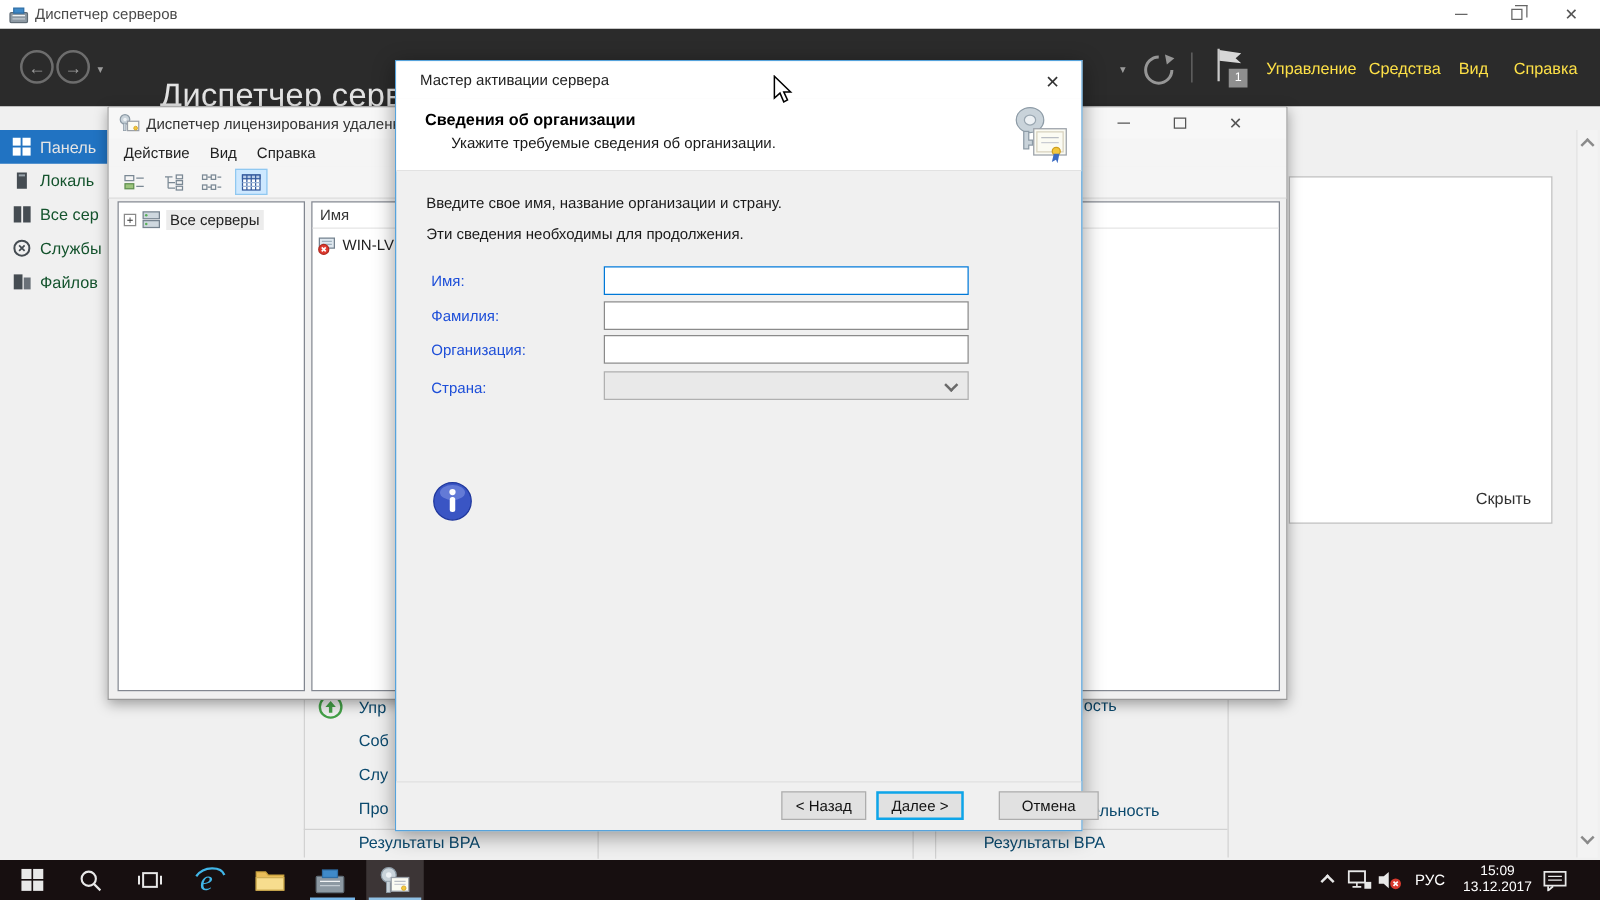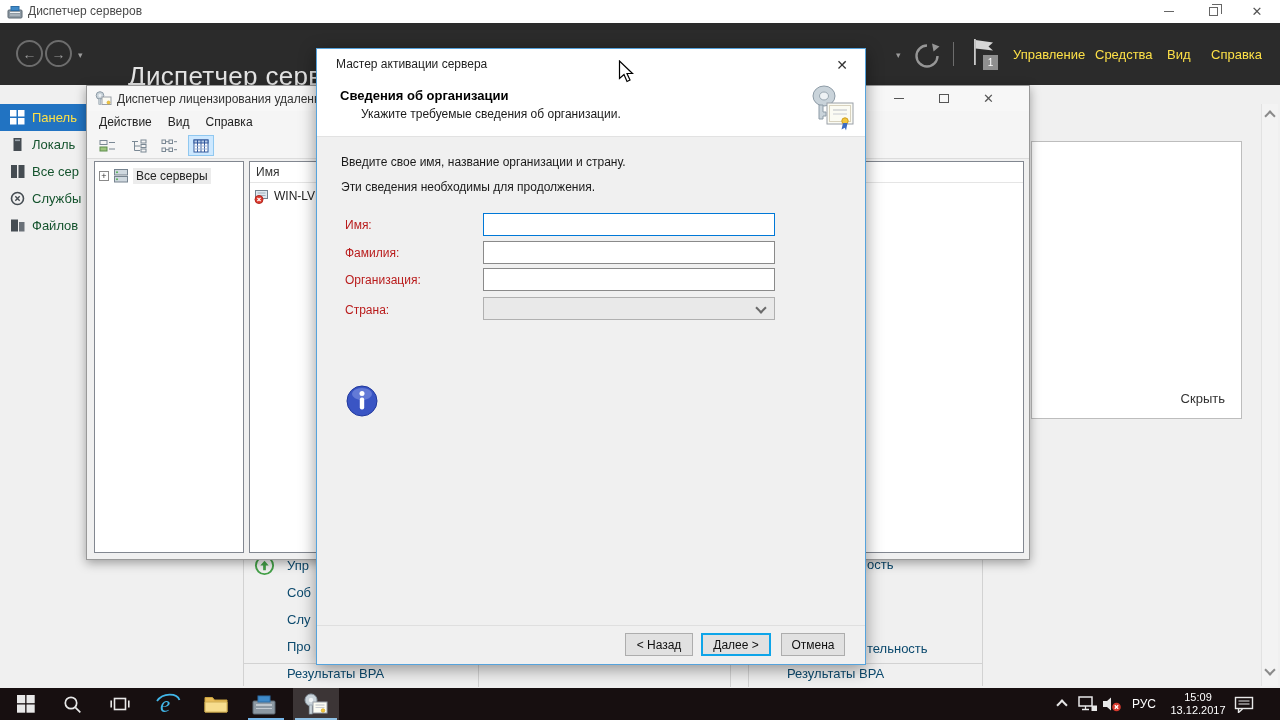--- a/index.html
+++ b/index.html
@@ -22,21 +22,21 @@
   .navbar { position:absolute; left:0; top:23px; width:1280px; height:62px; background:#2b2b2b; z-index:1; }
   .navcirc { position:absolute; top:17px; width:27px; height:27px; border:2px solid #6d6d6d; border-radius:50%; color:#9b9b9b; display:flex; align-items:center; justify-content:center; font-size:14px; }
   .bigtitle { position:absolute; left:128px; top:38px; font-size:26px; color:#e3e3e3; white-space:nowrap; letter-spacing:.3px; }
   .navmenu { position:absolute; top:24px; font-size:13px; color:#fde047; white-space:nowrap; cursor:default; }
   .caret { position:absolute; color:#9b9b9b; font-size:9px; }
   .navsep { position:absolute; top:19px; width:1px; height:24px; background:#6d6d6d; }
   .flagbadge { position:absolute; left:983px; top:32px; width:15px; height:15px; background:#8f8f8f; color:#fff; font-size:10px; display:flex; align-items:center; justify-content:center; }
 
   
   .srow { position:absolute; left:0; width:86px; height:27px; display:flex; align-items:center; gap:7px; padding-left:10px; color:#14532d; font-size:13px; overflow:hidden; white-space:nowrap; z-index:1; }
-  .srow.sel { background:#2173c2; color:#fde047; }
+  .srow.sel { background:#2173c2; color:#e5e5e5; }
   .srow svg { flex-shrink:0; }
 
   
   .dashrow { position:absolute; font-size:13px; color:#0c4a6e; white-space:nowrap; z-index:1; }
   .vline { position:absolute; width:1px; background:#d2d2d2; z-index:1; }
   .hline { position:absolute; height:1px; background:#d2d2d2; z-index:1; }
 
   .flyout { position:absolute; left:1031px; top:141px; width:211px; height:278px; background:#fff; border:1px solid #bdbdbd; z-index:2; }
   .hide-link { position:absolute; right:16px; bottom:12px; font-size:13px; color:#333; cursor:pointer; }
 
@@ -64,21 +64,21 @@
 
   
   .wizard { position:absolute; left:316px; top:48px; width:550px; height:617px; background:#f0f0f0; border:1px solid #56a3dc; box-shadow:0 4px 16px rgba(0,0,0,.4); z-index:10; }
   .wz-titlebar { position:absolute; left:0; top:0; right:0; height:30px; background:#fff; }
   .wz-title { position:absolute; left:19px; top:8px; font-size:12px; color:#222; }
   .wz-close { position:absolute; right:8px; top:4px; width:30px; height:23px; display:flex; align-items:center; justify-content:center; font-size:14px; color:#333; }
   .wz-header { position:absolute; left:0; top:30px; right:0; height:58px; background:#fff; border-bottom:1px solid #e2e2e2; }
   .wz-heading { position:absolute; left:23px; top:9px; font-size:13px; font-weight:bold; color:#000; }
   .wz-subheading { position:absolute; left:44px; top:28px; font-size:12px; color:#1a1a1a; }
   .wz-text { position:absolute; font-size:12px; color:#1a1a1a; }
-  .fld-label { position:absolute; left:28px; font-size:12px; color:#b91c1c; }
+  .fld-label { position:absolute; left:28px; font-size:12px; color:#1d4ed8; }
   .txt { position:absolute; left:166px; width:292px; height:23px; border:1px solid #8a8a8a; background:#fff; font-size:12px; padding:0 5px; outline:none; font-family:"Liberation Sans",sans-serif; }
   .txt.focused { border:1px solid #0078d7; }
   .combo { position:absolute; left:166px; width:292px; height:23px; background:#e9e9e9; border:1px solid #b0b0b0; }
   .combo .chev { position:absolute; right:9px; top:7px; border-color:#6a6a6a; }
   .wz-footer { position:absolute; left:0; right:0; bottom:0; height:39px; background:#f0f0f0; border-top:1px solid #dfdfdf; }
   .btn { position:absolute; top:7px; height:23px; background:#e1e1e1; border:1px solid #adadad; font-size:12px; color:#111; display:flex; align-items:center; justify-content:center; }
   .btn.default { border:2px solid #0ea5e9; }
 
   
   .taskbar { position:absolute; left:0; bottom:0; width:1280px; height:32px; background:#170f10; z-index:20; }
@@ -346,21 +346,21 @@
     <svg class="abs" style="left:29px;top:336px" width="32" height="32" viewBox="0 0 32 32">
       <circle cx="16" cy="16" r="15" fill="#3a55c4" stroke="#20389d"></circle>
       <ellipse cx="16" cy="9" rx="10" ry="6" fill="#7287dc" opacity=".75"></ellipse>
       <circle cx="16" cy="8.6" r="2.5" fill="#fff"></circle>
       <rect x="13.8" y="12.6" width="4.4" height="12" rx="2" fill="#fff"></rect>
     </svg>
 
     <div class="wz-footer">
       <div class="btn" style="left:308px;width:68px">&lt; Назад</div>
       <div class="btn default" style="left:384px;width:70px">Далее &gt;</div>
-      <div class="btn" style="left:464px;width:64px">Отмена</div>
+      <div class="btn" style="left:482px;width:80px">Отмена</div>
     </div>
   </div>
 
   <div class="taskbar">
     <div class="tk" style="left:6px">
       <svg width="18" height="18" viewBox="0 0 18 18">
           <rect x="0" y="0" width="8.2" height="8.2" fill="#e8e8e8"></rect>
           <rect x="9.5" y="0" width="8.2" height="8.2" fill="#e8e8e8"></rect>
           <rect x="0" y="9.5" width="8.2" height="8.2" fill="#e8e8e8"></rect>
           <rect x="9.5" y="9.5" width="8.2" height="8.2" fill="#e8e8e8"></rect>

